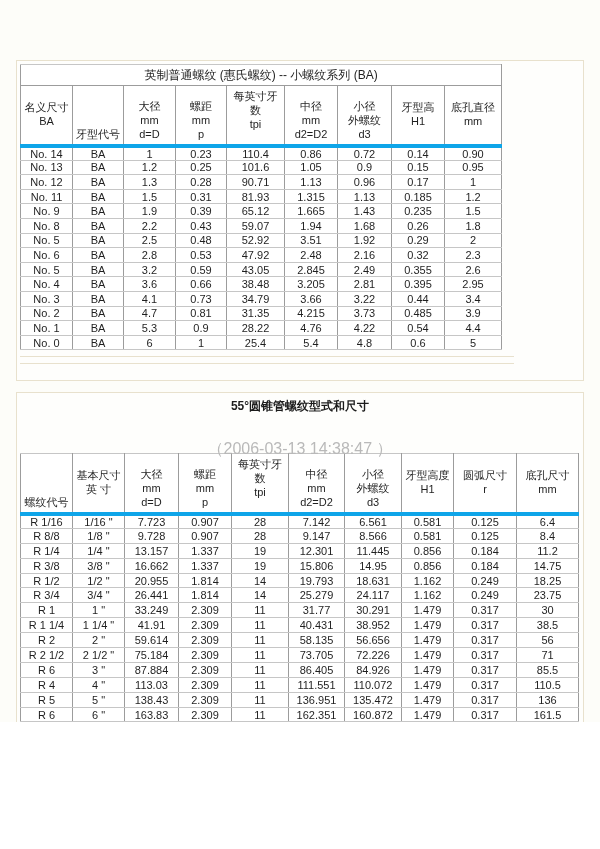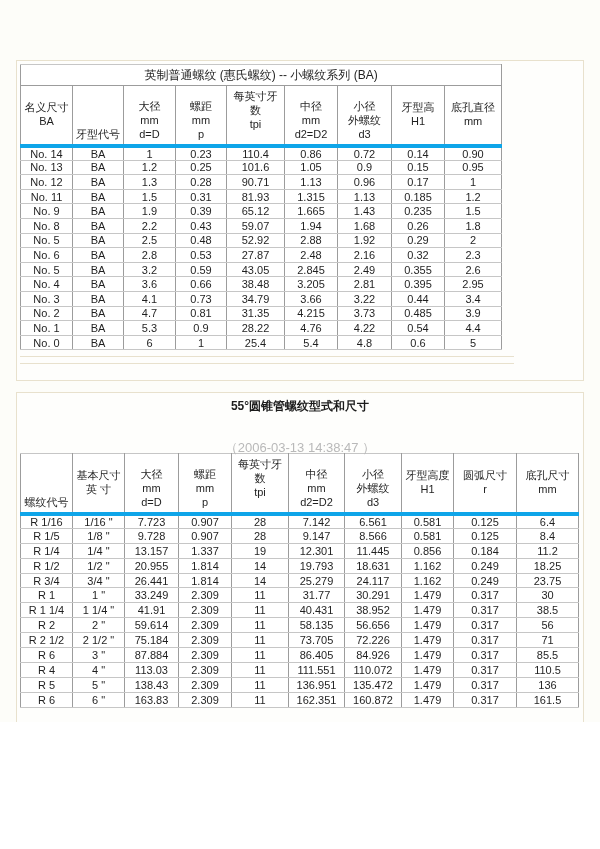--- a/index.html
+++ b/index.html
@@ -82,21 +82,21 @@
     align-items: center;
     padding-top: 5px;
     gap: 24px;
   }
   .t2-title {
     font-size: 12px;
     font-weight: bold;
     color: #1c1c1c;
   }
   .timestamp {
-    font-size: 13px;
+    font-size: 16px;
     color: #b9b9b9;
     padding-bottom: 1px;
   }
   .watermark {
     position: absolute;
     top: 810px;
     right: 17px;
     font-size: 16px;
     letter-spacing: 1px;
     color: #737373;
@@ -216,31 +216,31 @@
             <td>1.68</td>
             <td>0.26</td>
             <td>1.8</td>
           </tr>
           <tr>
             <td>No. 5</td>
             <td>BA</td>
             <td>2.5</td>
             <td>0.48</td>
             <td>52.92</td>
-            <td>2.88</td>
+            <td>3.51</td>
             <td>1.92</td>
             <td>0.29</td>
             <td>2</td>
           </tr>
           <tr>
             <td>No. 6</td>
             <td>BA</td>
             <td>2.8</td>
             <td>0.53</td>
-            <td>27.87</td>
+            <td>47.92</td>
             <td>2.48</td>
             <td>2.16</td>
             <td>0.32</td>
             <td>2.3</td>
           </tr>
           <tr>
             <td>No. 5</td>
             <td>BA</td>
             <td>3.2</td>
             <td>0.59</td>
@@ -363,21 +363,21 @@
             <td>7.723</td>
             <td>0.907</td>
             <td>28</td>
             <td>7.142</td>
             <td>6.561</td>
             <td>0.581</td>
             <td>0.125</td>
             <td>6.4</td>
           </tr>
           <tr>
-            <td>R 1/5</td>
+            <td>R 8/8</td>
             <td>1/8 "</td>
             <td>9.728</td>
             <td>0.907</td>
             <td>28</td>
             <td>9.147</td>
             <td>8.566</td>
             <td>0.581</td>
             <td>0.125</td>
             <td>8.4</td>
           </tr>
@@ -387,20 +387,32 @@
             <td>13.157</td>
             <td>1.337</td>
             <td>19</td>
             <td>12.301</td>
             <td>11.445</td>
             <td>0.856</td>
             <td>0.184</td>
             <td>11.2</td>
           </tr>
           <tr>
+            <td>R 3/8</td>
+            <td>3/8 "</td>
+            <td>16.662</td>
+            <td>1.337</td>
+            <td>19</td>
+            <td>15.806</td>
+            <td>14.95</td>
+            <td>0.856</td>
+            <td>0.184</td>
+            <td>14.75</td>
+          </tr>
+          <tr>
             <td>R 1/2</td>
             <td>1/2 "</td>
             <td>20.955</td>
             <td>1.814</td>
             <td>14</td>
             <td>19.793</td>
             <td>18.631</td>
             <td>1.162</td>
             <td>0.249</td>
             <td>18.25</td>

